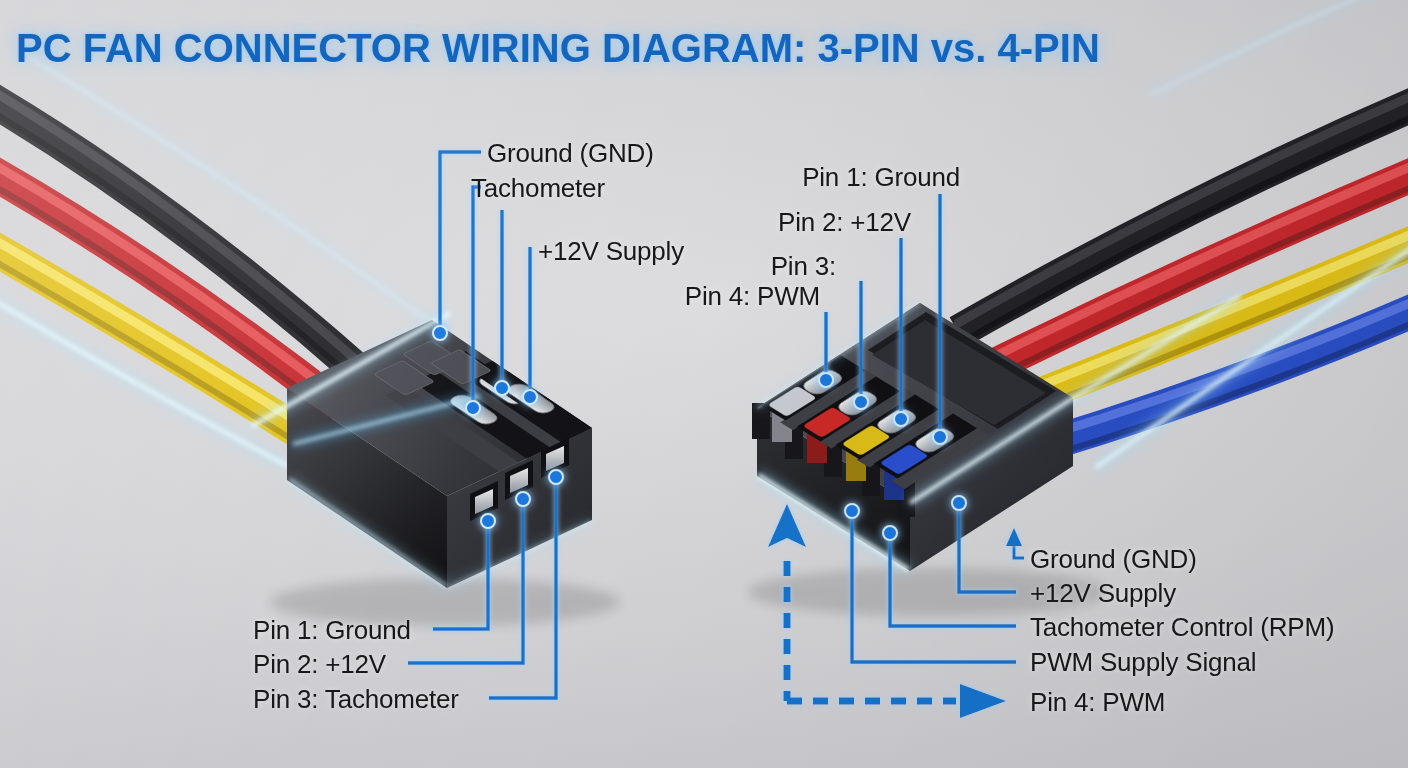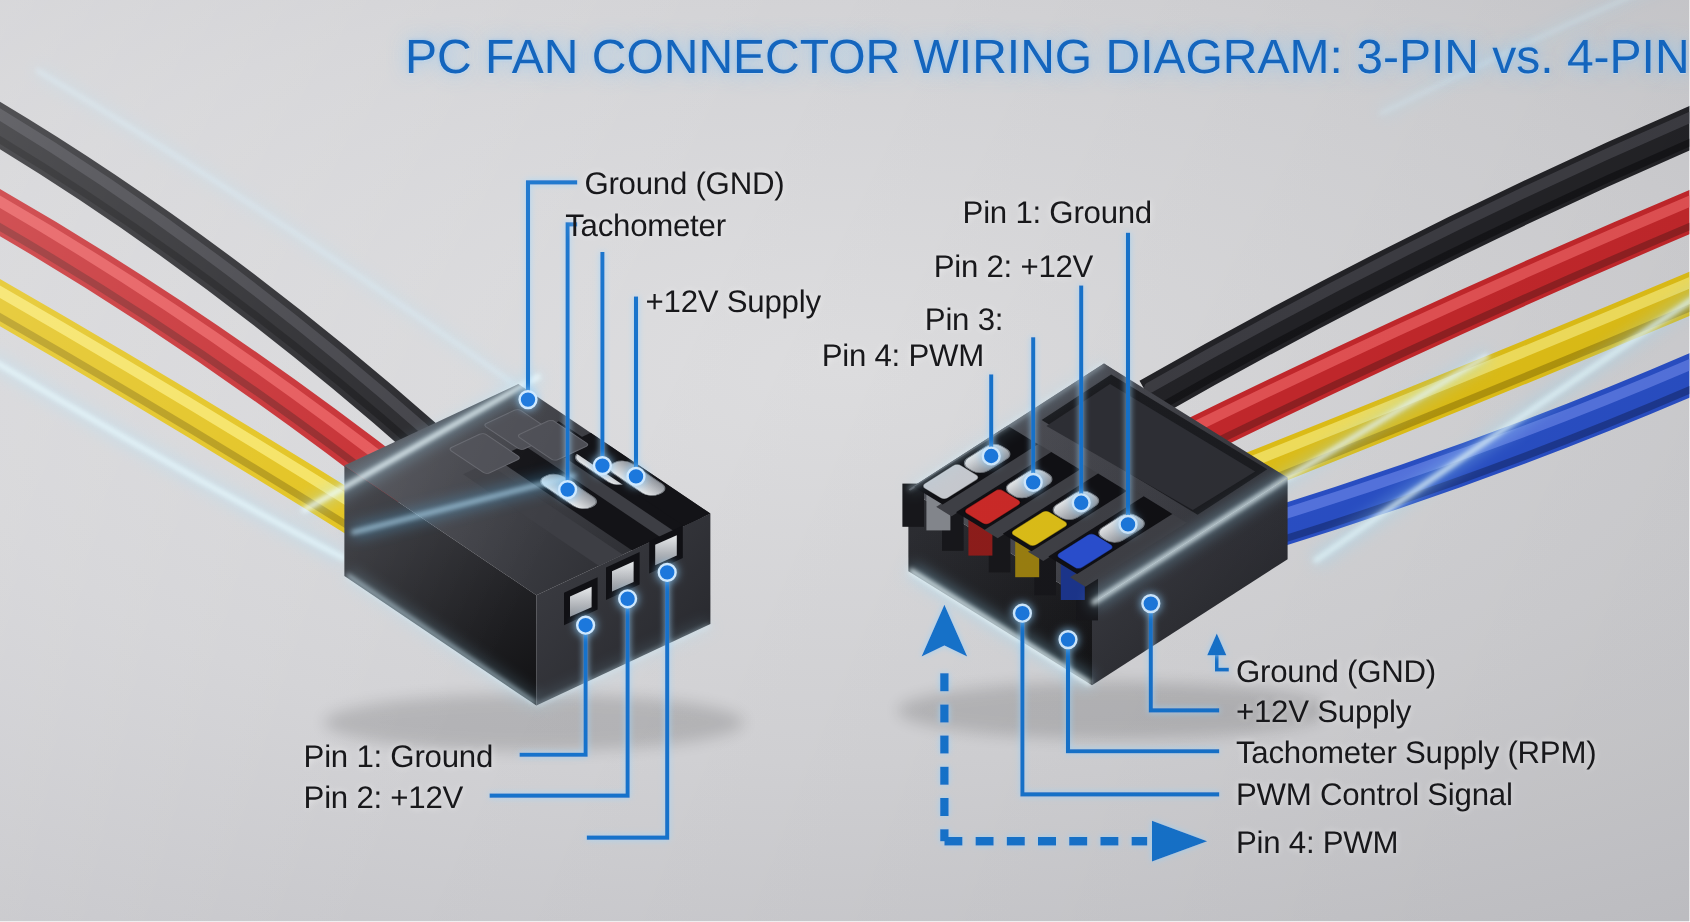--- a/index.html
+++ b/index.html
@@ -7,22 +7,22 @@
     position:relative;width:1408px;height:768px;overflow:hidden;
     background:radial-gradient(120% 95% at 50% 40%, #dedee0 0%, #d2d2d5 45%, #bcbcc1 100%);
     font-family:"Liberation Sans", sans-serif;
   }
   .stage::after{
     content:"";position:absolute;inset:0;pointer-events:none;
     background:linear-gradient(115deg, rgba(255,255,255,.22), rgba(255,255,255,0) 38%, rgba(0,0,0,.05) 90%);
   }
   svg{position:absolute;left:0;top:0;}
   .title{
-    position:absolute;left:16px;right:0;top:26px;text-align:right;
-    font-size:40px;font-weight:400;letter-spacing:0;
+    position:absolute;left:16px;right:0;top:26px;text-align:left;
+    font-size:40px;font-weight:700;letter-spacing:0;
     color:var(--title-blue,#1465bd);
     text-shadow:0 0 16px rgba(130,200,255,.8),0 0 3px rgba(100,170,240,.45),0 1px 1px rgba(255,255,255,.5);
     white-space:nowrap;z-index:5;
   }
   .lbl{
     position:absolute;font-size:26px;line-height:28px;color:var(--label,#18181b);
     white-space:nowrap;z-index:5;letter-spacing:-0.2px;
     text-shadow:0 0 6px rgba(255,255,255,.55);
   }
   .r{text-align:right;}
@@ -302,25 +302,26 @@
 </svg>
 
 <div class="title">PC FAN CONNECTOR WIRING DIAGRAM: 3-PIN vs. 4-PIN</div>
 
 <div class="lbl" style="left:487px;top:139px">Ground (GND)</div>
 <div class="lbl" style="left:471px;top:174px">Tachometer</div>
 <div class="lbl" style="left:538px;top:237px">+12V Supply</div>
 
 <div class="lbl" style="left:253px;top:616px">Pin 1: Ground</div>
 <div class="lbl" style="left:253px;top:650px">Pin 2: +12V</div>
+<div class="lbl" style="left:253px;top:685px">Pin 3: Tachometer</div>
 
 <div class="lbl r" style="right:448px;top:163px">Pin 1: Ground</div>
 <div class="lbl r" style="right:497px;top:208px">Pin 2: +12V</div>
 <div class="lbl r" style="right:572px;top:252px">Pin 3:</div>
 <div class="lbl r" style="right:588px;top:282px">Pin 4: PWM</div>
 
 <div class="lbl" style="left:1030px;top:545px">Ground (GND)</div>
 <div class="lbl" style="left:1030px;top:579px">+12V Supply</div>
-<div class="lbl" style="left:1030px;top:613px">Tachometer Supply (RPM)</div>
-<div class="lbl" style="left:1030px;top:648px">PWM Control Signal</div>
+<div class="lbl" style="left:1030px;top:613px">Tachometer Control (RPM)</div>
+<div class="lbl" style="left:1030px;top:648px">PWM Supply Signal</div>
 <div class="lbl" style="left:1030px;top:688px">Pin 4: PWM</div>
 
 </div>
 
 </body></html>

